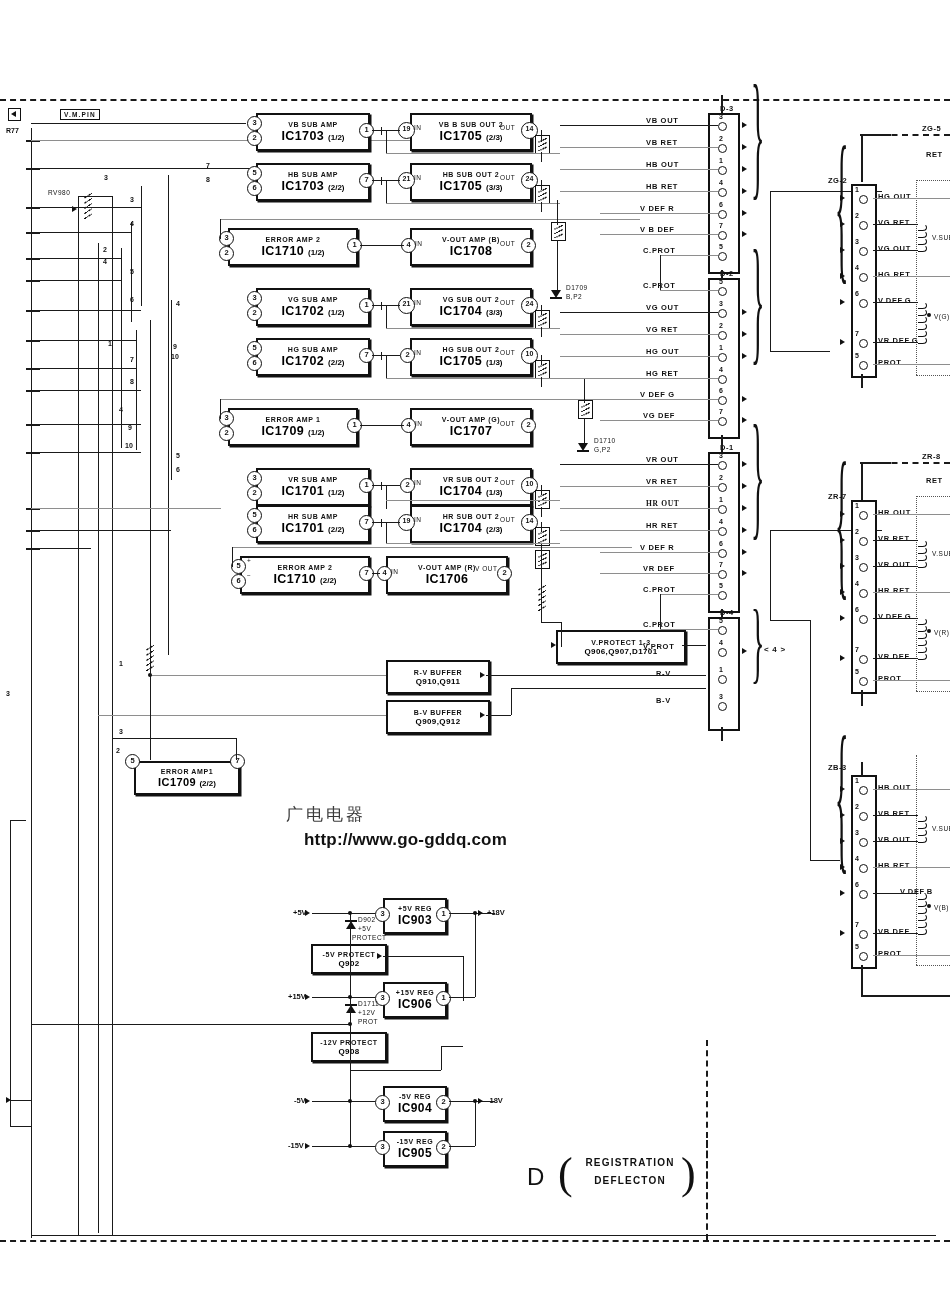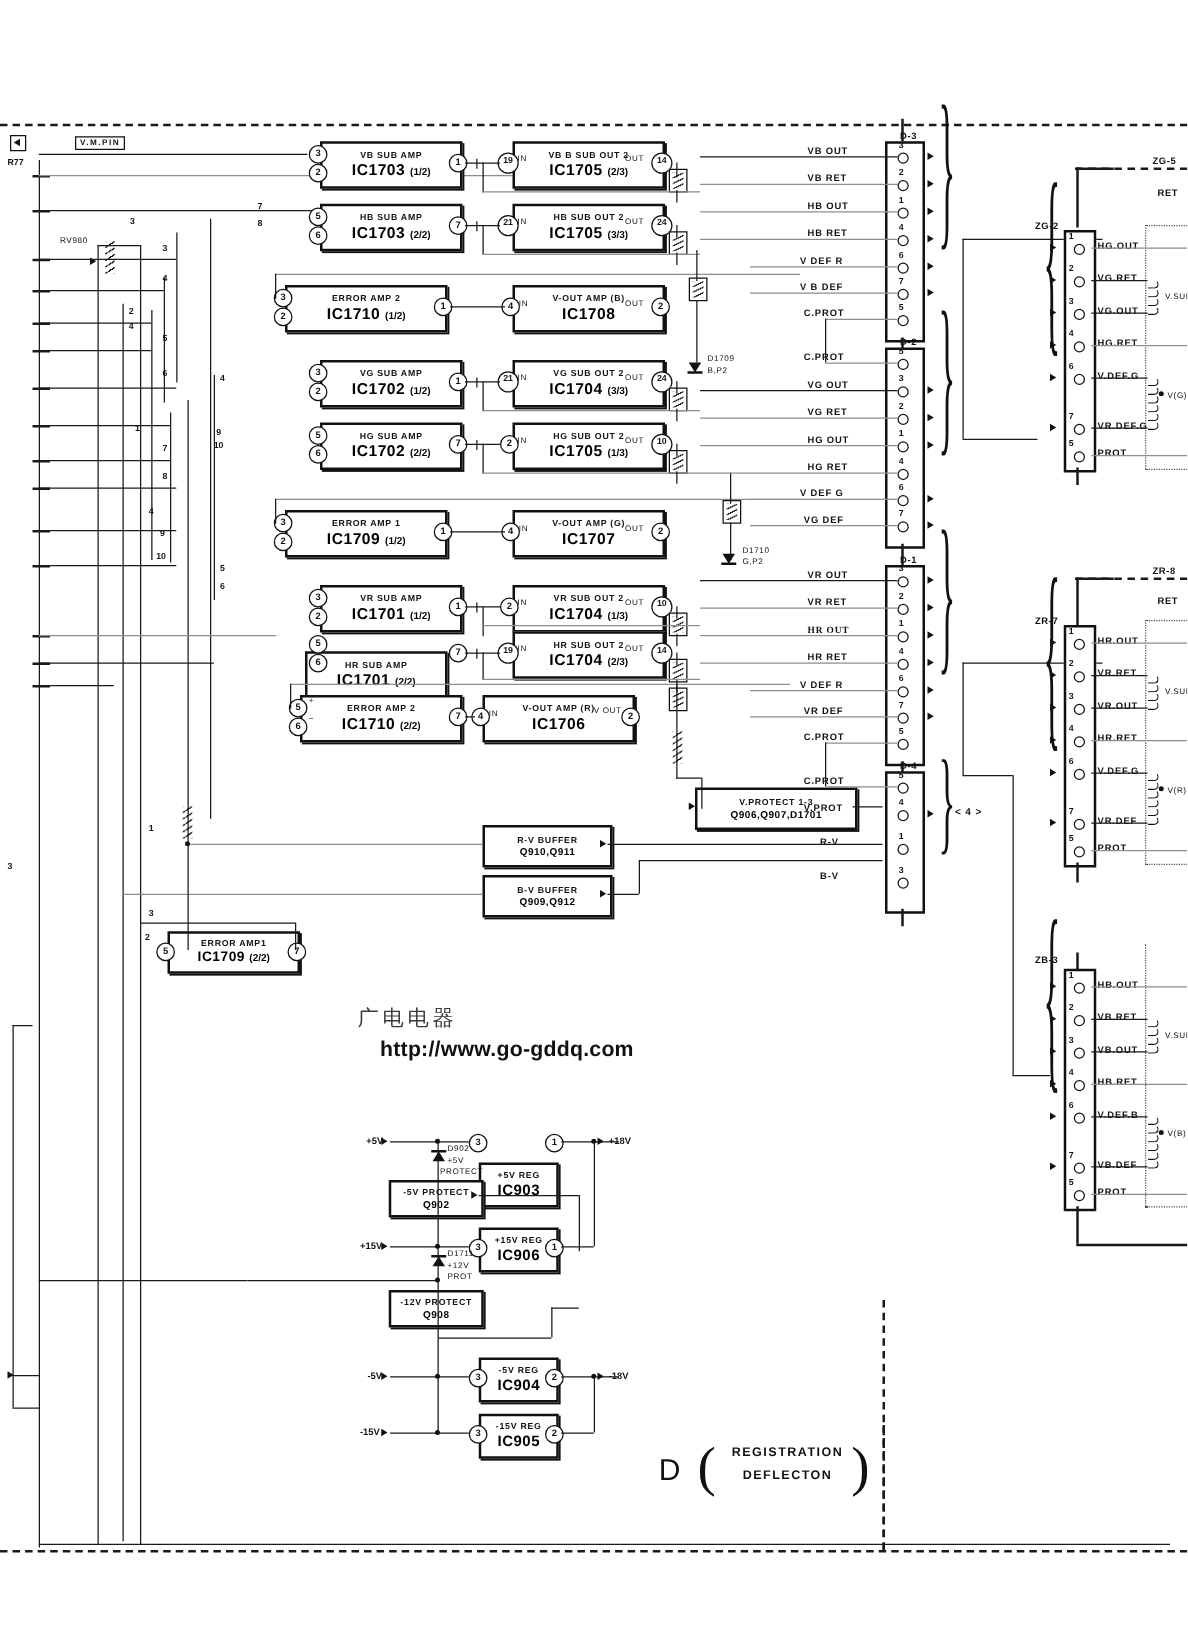--- a/index.html
+++ b/index.html
@@ -204,21 +204,21 @@
   <div class="pin" style="left:347px;top:418px;">1</div>
 
   <div class="blk" style="left:256px;top:468px;width:110px;height:34px;">
     <div class="t1">VR SUB AMP</div>
     <div class="t2"><span>IC1701</span> <span class="sub">(1/2)</span></div>
   </div>
   <div class="pin" style="left:247px;top:471px;">3</div>
   <div class="pin" style="left:247px;top:486px;">2</div>
   <div class="pin" style="left:359px;top:478px;">1</div>
 
-  <div class="blk" style="left:244px;top:505px;width:110px;height:34px;margin-top:16px;">
+  <div class="blk" style="left:256px;top:505px;width:110px;height:34px;">
     <div class="t1">HR SUB AMP</div>
     <div class="t2"><span>IC1701</span> <span class="sub">(2/2)</span></div>
   </div>
   <div class="pin" style="left:247px;top:508px;">5</div>
   <div class="pin" style="left:247px;top:523px;">6</div>
   <div class="pin" style="left:359px;top:515px;">7</div>
 
   <div class="blk" style="left:240px;top:556px;width:126px;height:34px;">
     <div class="t1">ERROR AMP 2</div>
     <div class="t2"><span>IC1710</span> <span class="sub">(2/2)</span></div>
@@ -394,21 +394,21 @@
     <div class="t2">Q906,Q907,D1701</div>
   </div>
   <div class="blk sm" style="left:386px;top:660px;width:100px;height:30px;">
     <div class="t1">R-V BUFFER</div>
     <div class="t2">Q910,Q911</div>
   </div>
   <div class="blk sm" style="left:386px;top:700px;width:100px;height:30px;">
     <div class="t1">B-V BUFFER</div>
     <div class="t2">Q909,Q912</div>
   </div>
-  <div class="blk" style="left:134px;top:745px;width:102px;height:30px;">
+  <div class="blk" style="left:134px;top:761px;width:102px;height:30px;">
     <div class="t1">ERROR AMP1</div>
     <div class="t2" style="font-size:11px;"><span>IC1709</span> <span class="sub">(2/2)</span></div>
   </div>
   <div class="pin" style="left:125px;top:754px;">5</div>
   <div class="pin" style="left:230px;top:754px;">7</div>
 
   <div class="ln h hgray" style="left:150px;top:675px;width:236px;"></div>
   <div class="ln h hgray" style="left:98px;top:715px;width:288px;"></div>
   <div class="ln h" style="left:486px;top:675px;width:220px;"></div>
   <div class="ln h" style="left:486px;top:715px;width:25px;"></div>
@@ -729,21 +729,21 @@
   <div class="chole" style="left:859px;top:812px;"></div>
   <div class="lbl" style="left:878px;top:809px;">VB.RET</div>
   <div class="num" style="left:855px;top:829px;">3</div>
   <div class="chole" style="left:859px;top:838px;"></div>
   <div class="lbl" style="left:878px;top:835px;">VB.OUT</div>
   <div class="num" style="left:855px;top:855px;">4</div>
   <div class="chole" style="left:859px;top:864px;"></div>
   <div class="lbl" style="left:878px;top:861px;">HB.RET</div>
   <div class="num" style="left:855px;top:881px;">6</div>
   <div class="chole" style="left:859px;top:890px;"></div>
-  <div class="lbl" style="left:878px;top:887px;">V.DEF.B</div>
+  <div class="lbl" style="left:900px;top:887px;">V.DEF.B</div>
   <div class="num" style="left:855px;top:921px;">7</div>
   <div class="chole" style="left:859px;top:930px;"></div>
   <div class="lbl" style="left:878px;top:927px;">VB.DEF</div>
   <div class="num" style="left:855px;top:943px;">5</div>
   <div class="chole" style="left:859px;top:952px;"></div>
   <div class="lbl" style="left:878px;top:949px;">PROT</div>
 
   <div class="arrowhead" style="left:840px;top:786px;"></div>
   <div class="arrowhead" style="left:840px;top:812px;"></div>
   <div class="arrowhead" style="left:840px;top:838px;"></div>
@@ -774,21 +774,21 @@
       <i></i>
       <i></i>
     </div>
   <div class="lblsm" style="left:932px;top:825px;">V.SUB (B)</div>
   <div class="lblsm" style="left:934px;top:904px;">V(B)</div>
   <div class="dot" style="left:927px;top:904px;"></div>
 
   <div class="wm-cn" style="left:286px;top:803px;">广电电器</div>
   <div class="wm-url" style="left:304px;top:830px;">http://www.go-gddq.com</div>
 
-  <div class="blk" style="left:383px;top:930px;width:60px;height:32px;">
+  <div class="blk" style="left:383px;top:898px;width:60px;height:32px;">
     <div class="t1">+5V REG</div>
     <div class="t2" style="font-size:12px;">IC903</div>
   </div>
   <div class="pin" style="left:375px;top:907px;">3</div>
   <div class="pin" style="left:436px;top:907px;">1</div>
   <div class="psv" style="left:293px;top:908px;">+5V</div>
   <div class="psv" style="left:487px;top:908px;">+18V</div>
 
   <div class="blk" style="left:383px;top:982px;width:60px;height:32px;">
     <div class="t1">+15V REG</div>

